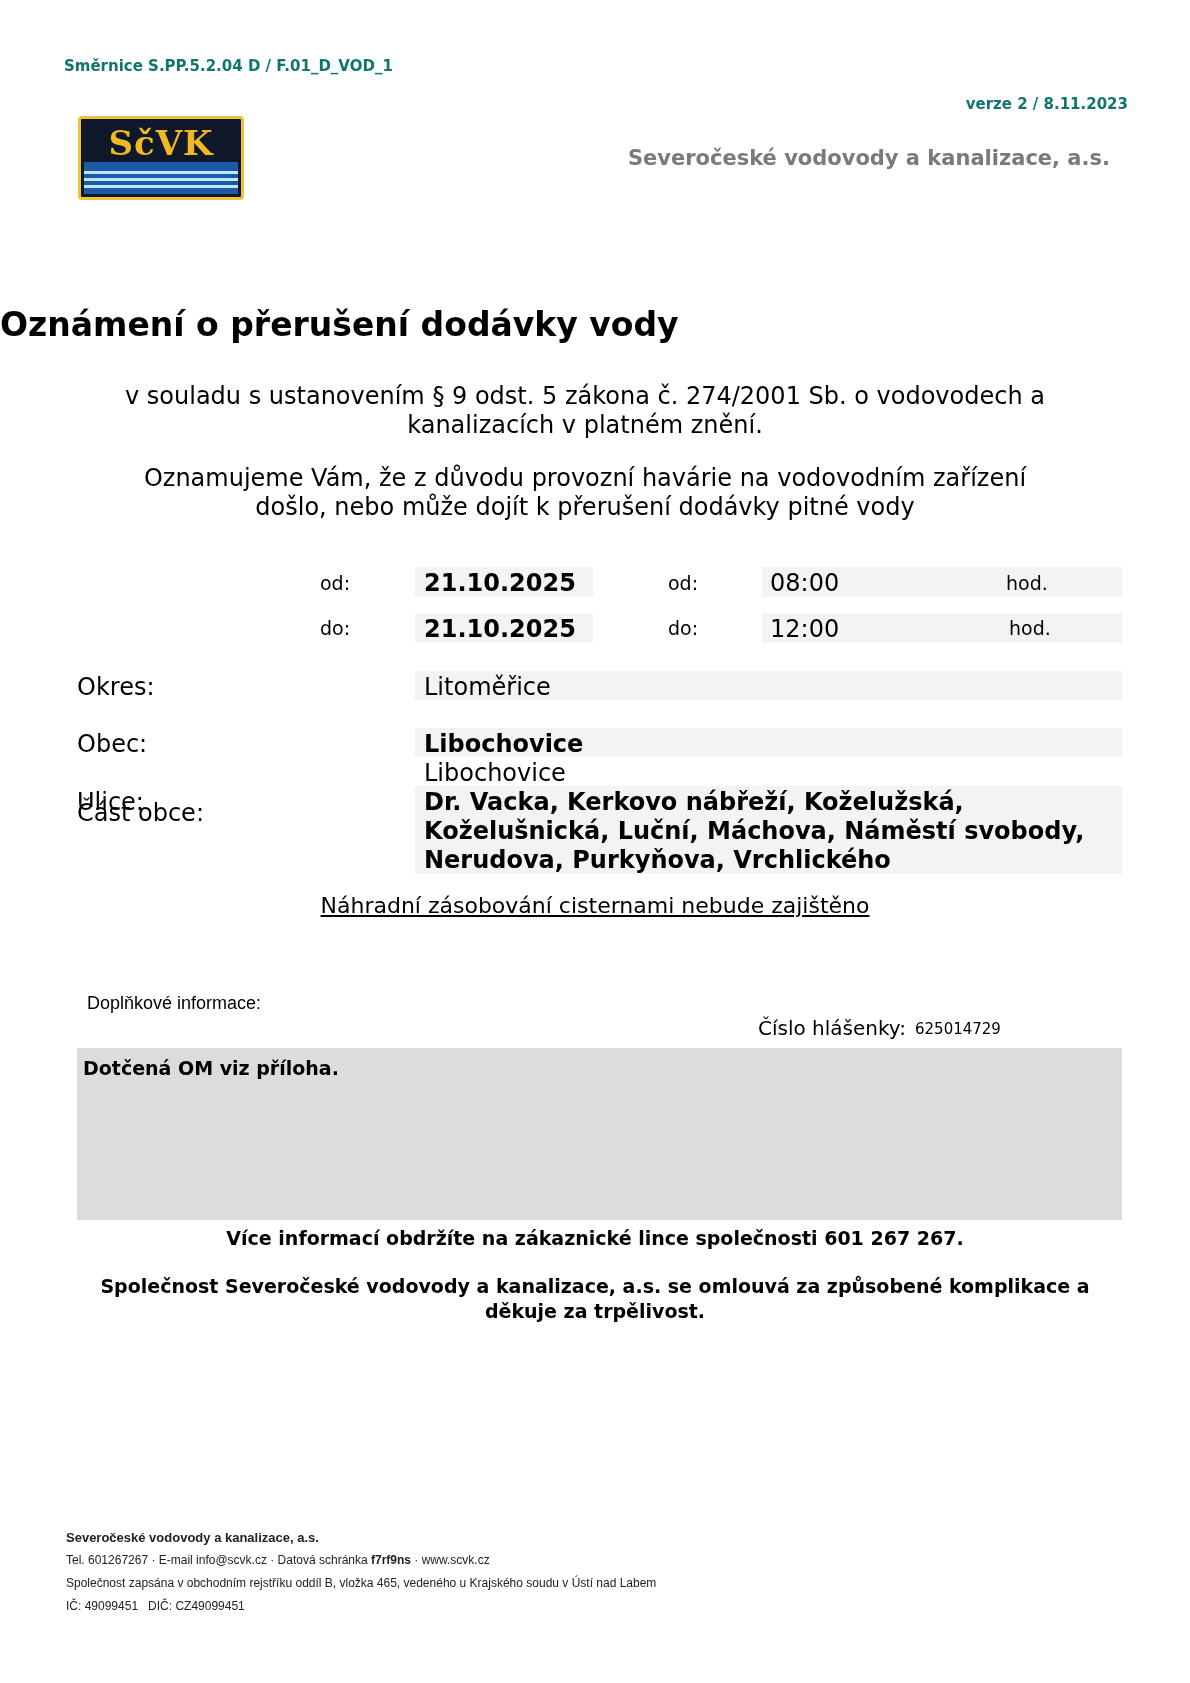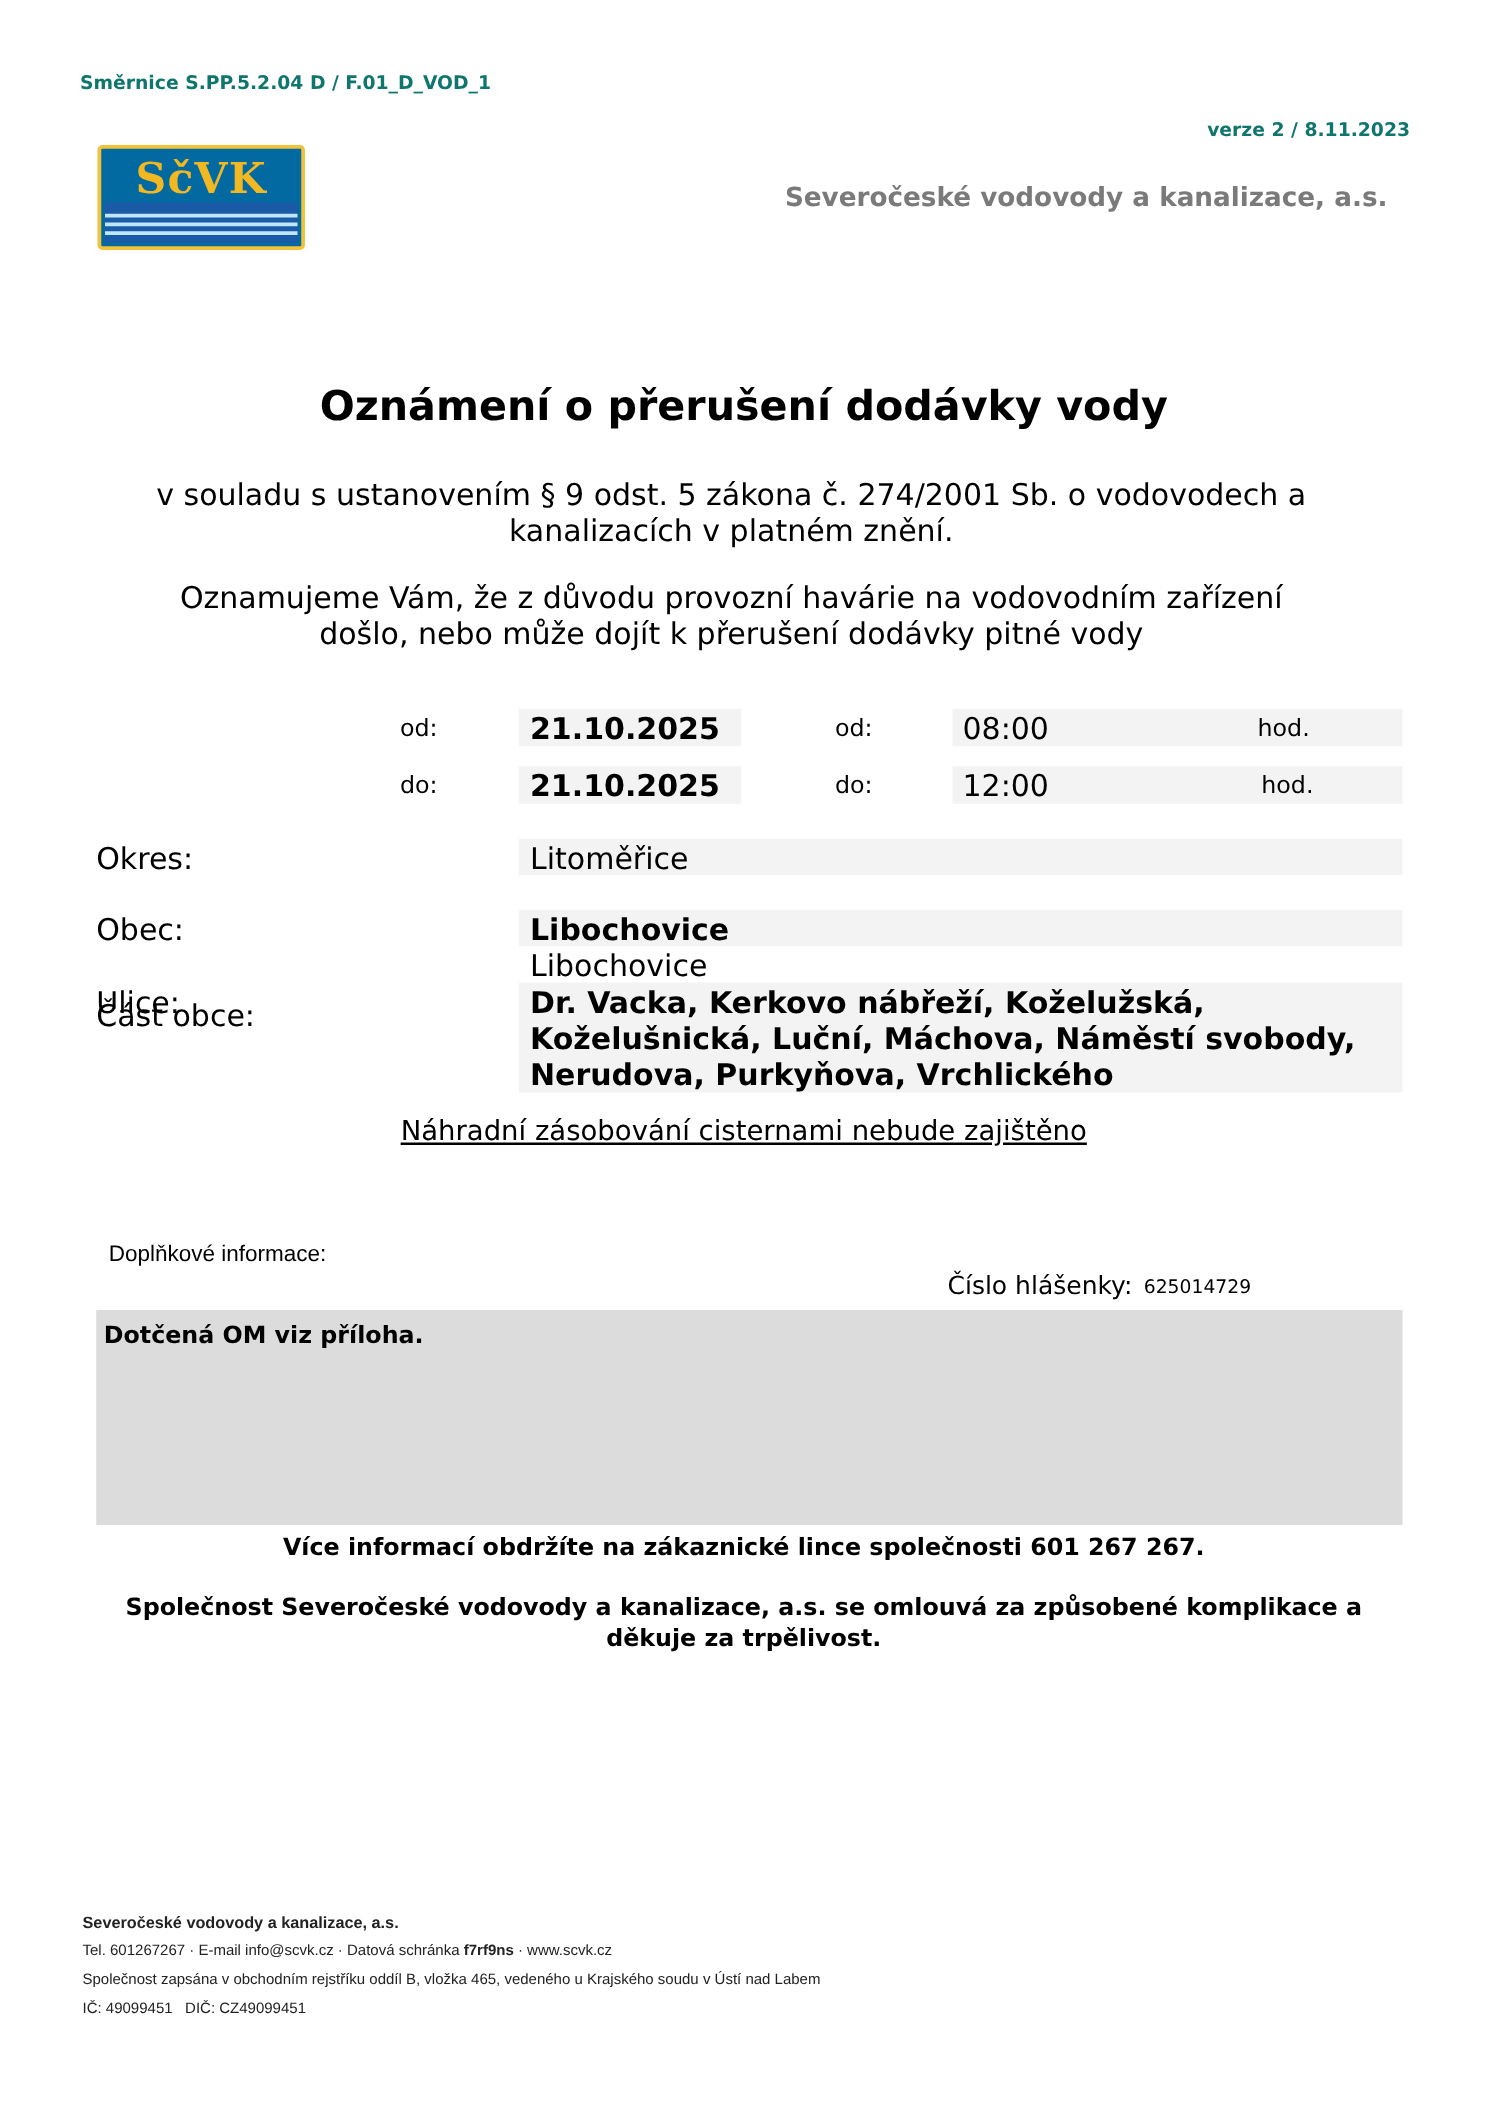--- a/index.html
+++ b/index.html
@@ -1,27 +1,27 @@
 <!DOCTYPE html>
 <html><head>
 <meta charset="utf-8">
 <style>
   html, body { margin: 0; padding: 0; background: #ffffff; }
   body { width: 1190px; height: 1683px; position: relative; overflow: hidden;
          font-family: "DejaVu Sans", sans-serif; color: #000; }
   .abs { position: absolute; }
   .hdr { font-family: "DejaVu Sans", sans-serif; font-weight: bold; color: #0f766e; font-size: 15px; }
   .logo { left: 78px; top: 116px; width: 166px; height: 84px; border: 3px solid #f2c23a; border-radius: 4px;
-          background: #0369a1; box-sizing: border-box; overflow: hidden; }
+          background: #0f172a; box-sizing: border-box; overflow: hidden; }
   .logo-text { position: absolute; left: 0; right: 0; top: 4px; text-align: center; font-family: "DejaVu Serif", serif;
                font-weight: bold; font-size: 34px; color: #f2b822; letter-spacing: 1px; line-height: 40px; }
   .logo-stripes { position: absolute; left: 3px; right: 3px; bottom: 3px; height: 32px; background: #1a5aa6; }
   .logo-stripes .s { position: absolute; left: 0; right: 0; height: 3px; background: #bfe6ff; }
   .company-hdr { right: 80px; top: 146px; font-size: 21px; font-weight: bold; color: #7a7a7a; }
-  .title { left: 0; width: 1190px; top: 305px; text-align: center; font-size: 33px; font-weight: bold; }
+  .title { left: 0; width: 1190px; top: 305px; text-align: left; font-size: 33px; font-weight: bold; }
   .para { left: 100px; width: 970px; text-align: center; font-size: 24px; line-height: 29px; }
   .lbl { font-size: 19px; }
   .field-bg { background: #f3f3f3; }
   .v-bold { font-weight: bold; font-size: 24px; }
   .v-norm { font-size: 24px; }
   .row-lbl { left: 77px; font-size: 24px; line-height: 29px; }
   .note { left: 0; width: 1190px; top: 893px; text-align: center; font-size: 22px; }
   .note span { text-decoration: underline; }
   .info-box { left: 77px; top: 1048px; width: 1045px; height: 172px; background: #dcdcdc; }
   .center-bold { left: 60px; width: 1070px; text-align: center; font-weight: bold; font-size: 19px; line-height: 25px; }

